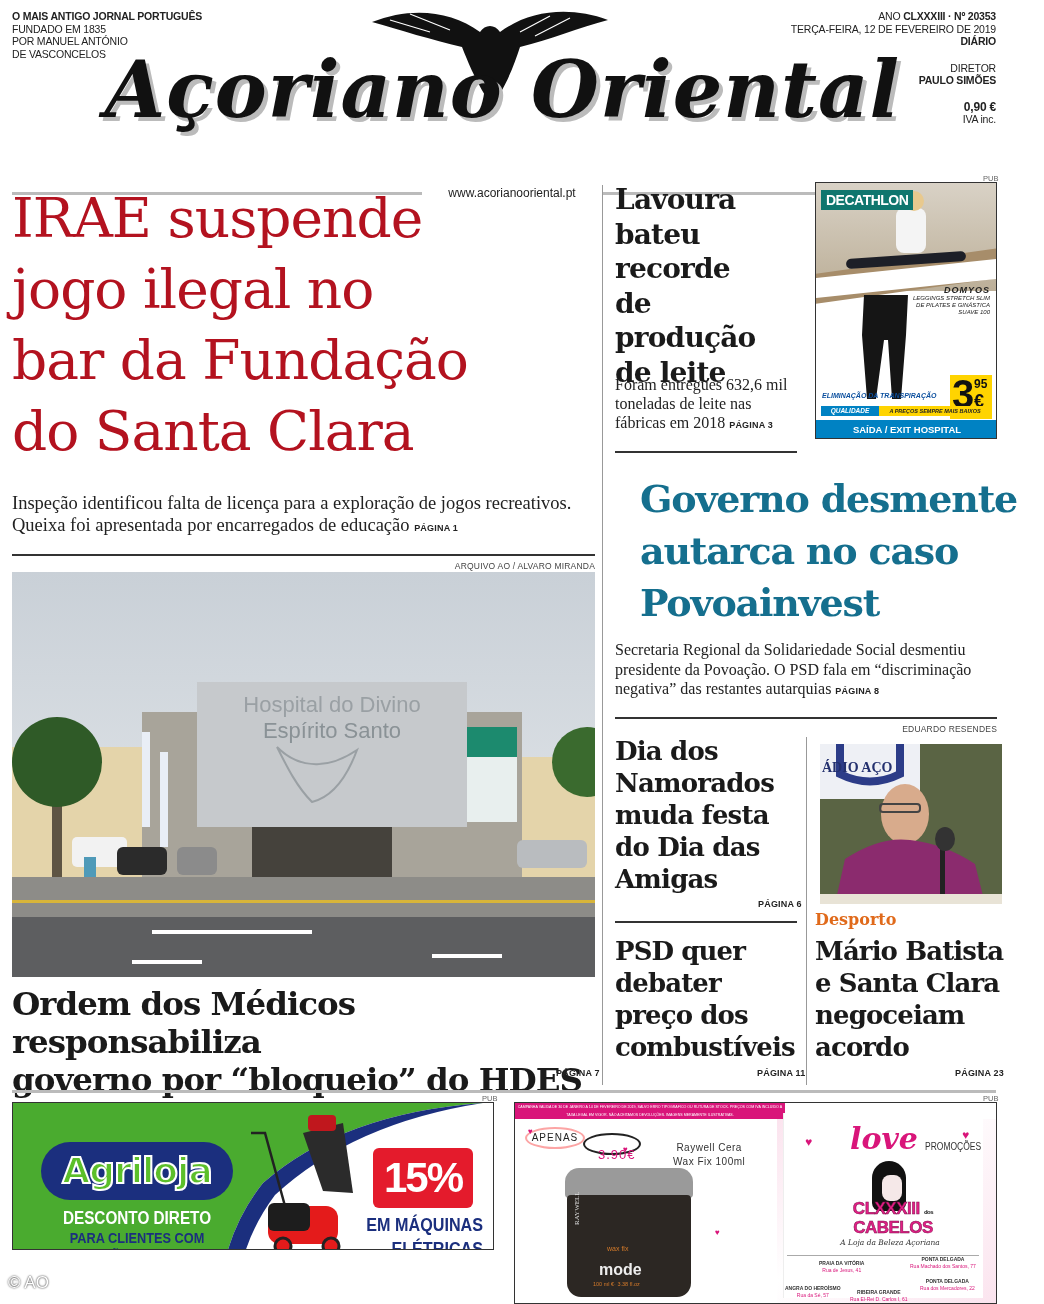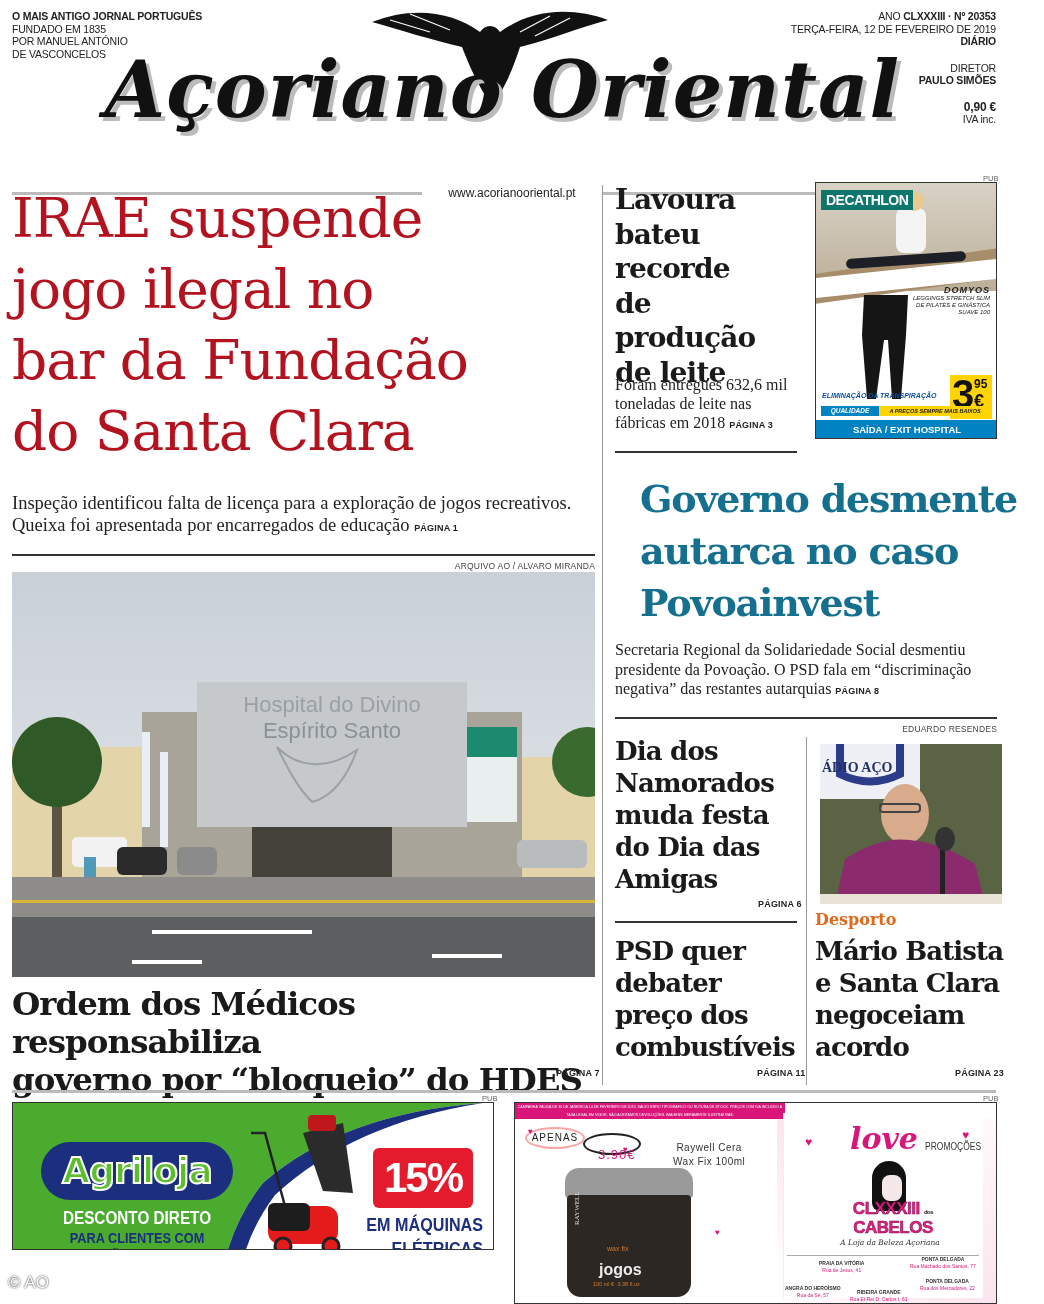--- a/index.html
+++ b/index.html
@@ -301,21 +301,21 @@
   <div style="position:absolute;left:68px;top:30px;width:58px;height:22px;border:2px solid #222;border-radius:50%"></div>
   <div style="position:absolute;left:83px;top:44px;font-size:13px;color:#d9157a;letter-spacing:1px">3.90€</div>
   <div style="position:absolute;left:158px;top:38px;font-size:10px;line-height:14px;color:#333;text-align:center;letter-spacing:0.5px">
     <div>Raywell Cera</div>
     <div>Wax Fix 100ml</div>
   </div>
   <div style="position:absolute;left:50px;top:65px;width:128px;height:30px;background:#9a9a9a;border-radius:14px 14px 4px 4px"></div>
   <div style="position:absolute;left:52px;top:92px;width:124px;height:102px;background:#2c2723;border-radius:4px 4px 14px 14px">
     <div style="position:absolute;left:6px;top:30px;font-family:'Liberation Serif',serif;font-size:7px;color:#ddd;transform:rotate(-90deg);transform-origin:left top">RAYWELL</div>
     <div style="position:absolute;left:40px;top:50px;font-size:7px;color:#d47a2a">wax fix</div>
-    <div style="position:absolute;left:32px;top:66px;font-size:16px;font-weight:bold;color:#eee">jogos</div>
+    <div style="position:absolute;left:32px;top:66px;font-size:16px;font-weight:bold;color:#eee">mode</div>
     <div style="position:absolute;left:26px;top:86px;font-size:5.5px;color:#d47a2a">100 ml €· 3.38 fl.oz</div>
   </div>
 
   <div style="position:absolute;left:262px;top:16px;width:221px;height:186px;background:linear-gradient(135deg,#fbe3ee,#fff 40%,#fbe3ee)"></div>
   <div style="position:absolute;left:268px;top:10px;width:200px;height:185px;background:#fff;border-left:1px solid #eee"></div>
   <div style="position:absolute;left:335px;top:18px;font-family:'DejaVu Serif',serif;font-style:italic;font-weight:bold;font-size:30px;color:#d9157a">love</div>
   <div style="position:absolute;left:410px;top:38px;font-size:10px;color:#333;transform:scaleX(0.85);transform-origin:left">PROMOÇÕES</div>
   <div style="position:absolute;left:357px;top:58px;width:34px;height:50px;background:#111;border-radius:17px 17px 8px 8px">
     <div style="position:absolute;left:10px;top:14px;width:20px;height:26px;background:#f5e8e8;border-radius:8px"></div>
   </div>

